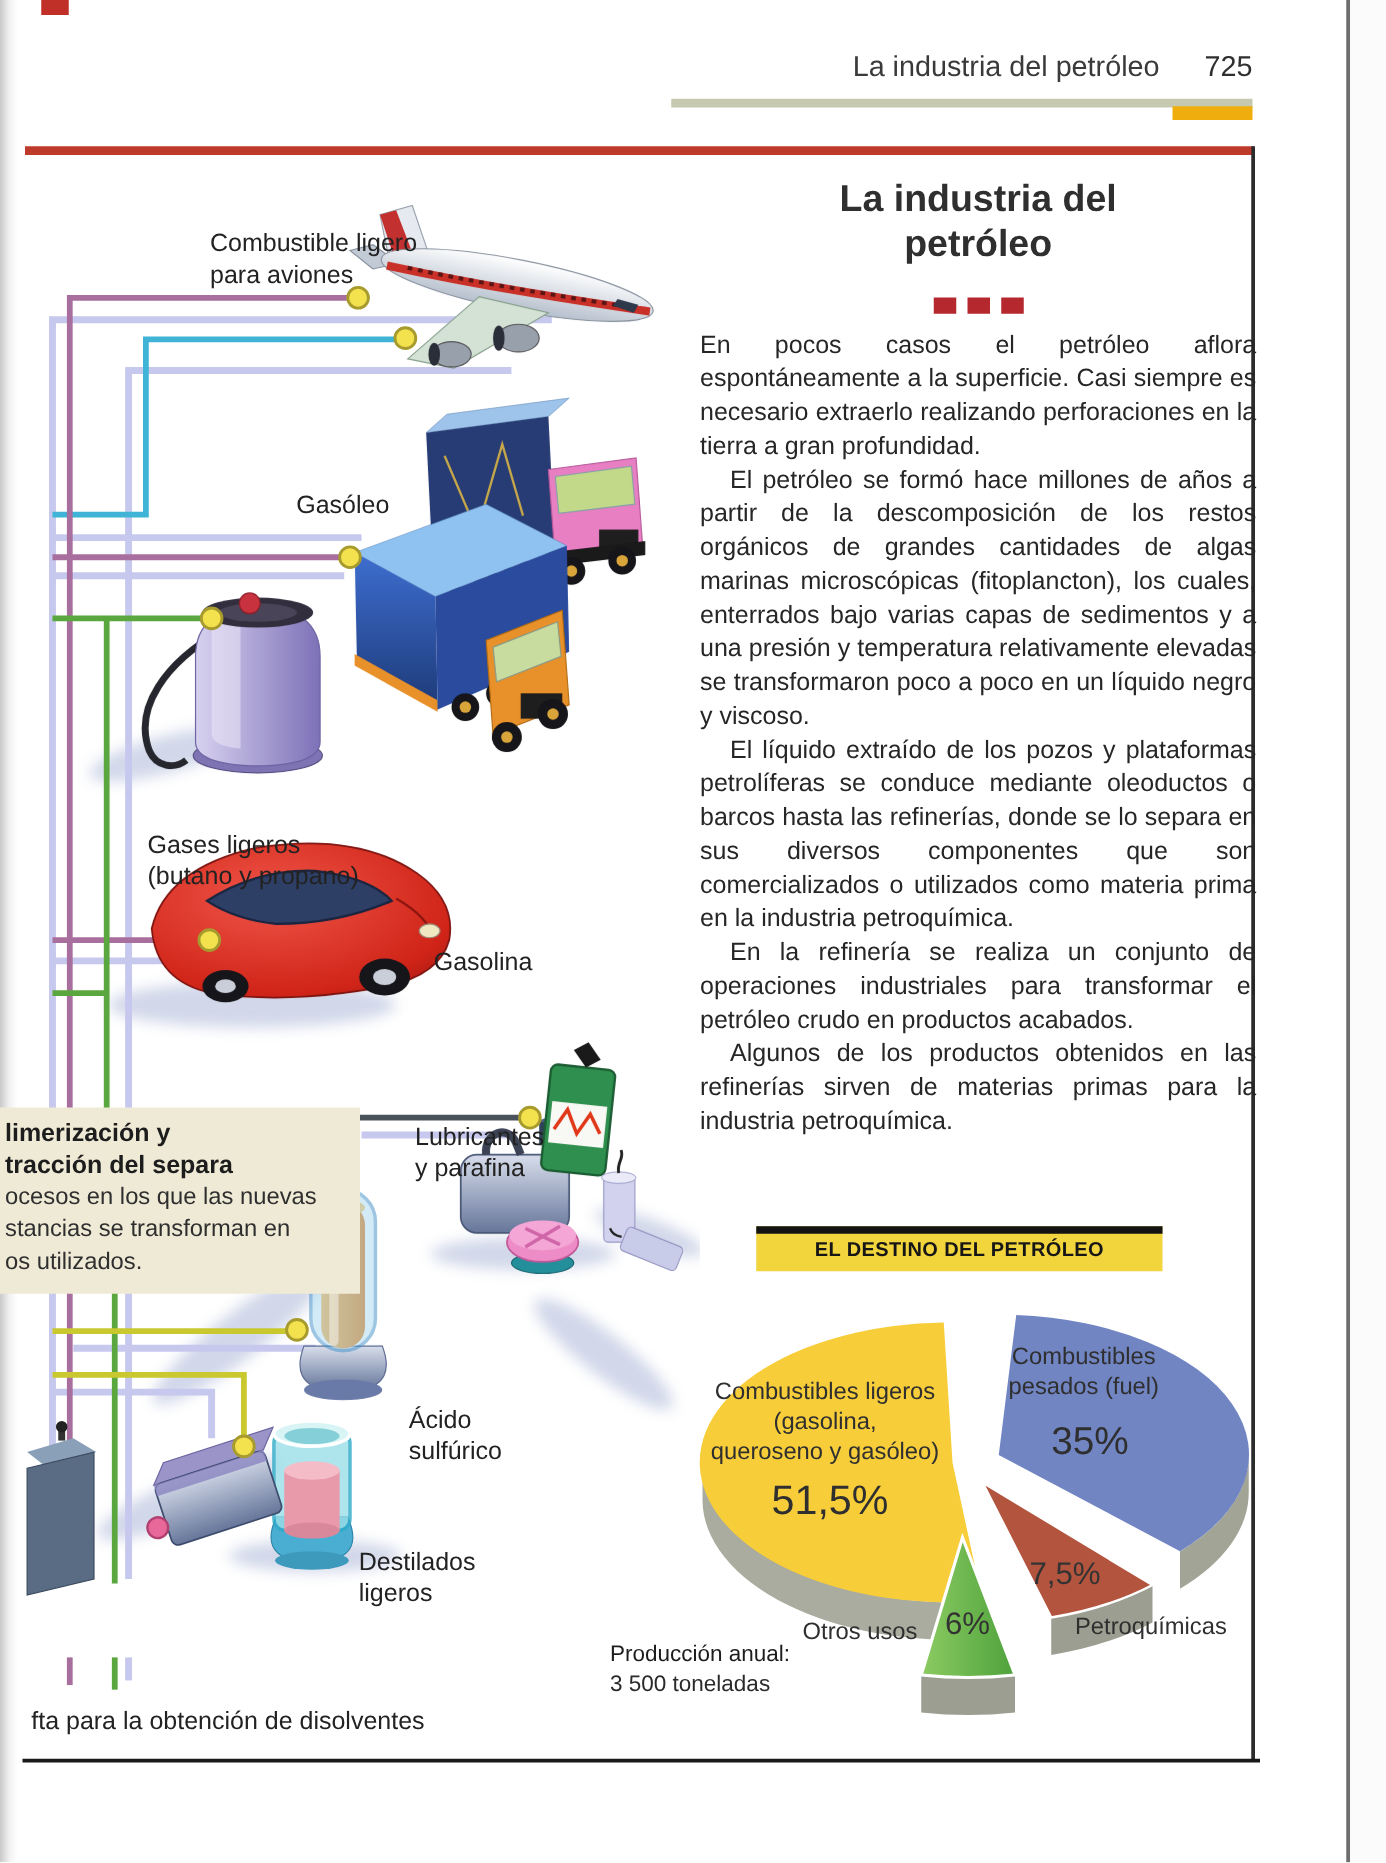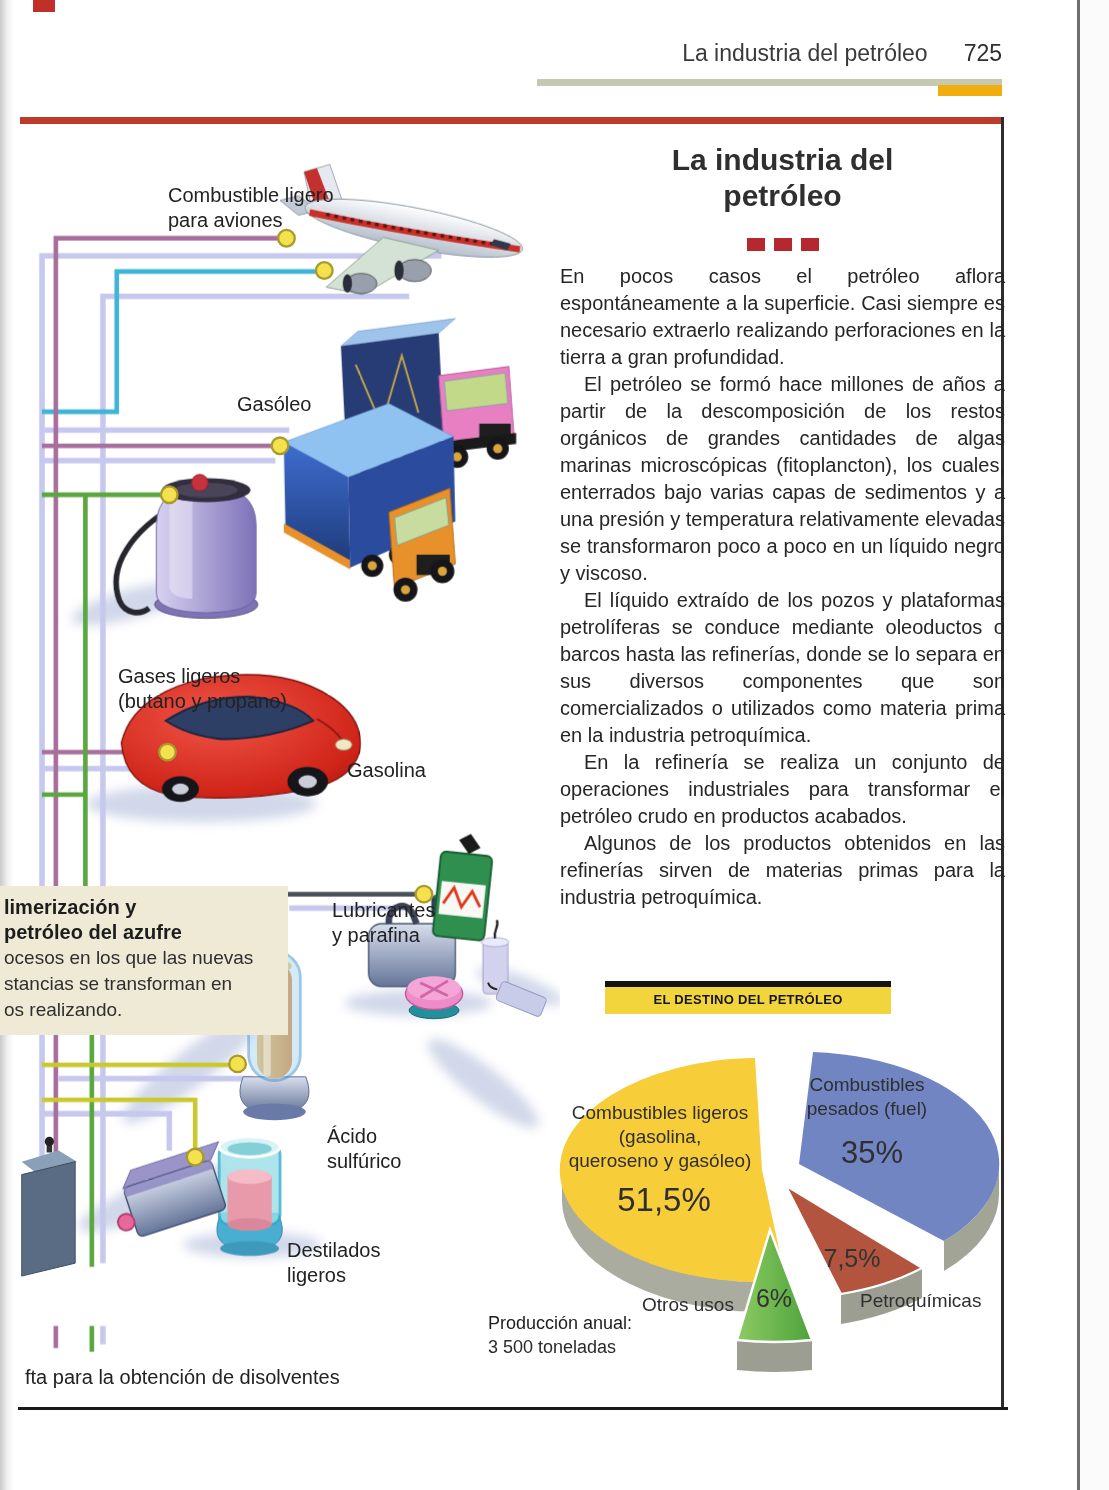--- a/index.html
+++ b/index.html
@@ -30,22 +30,22 @@
   .article-body p{margin:0;text-indent:24px;}
   .article-body p:first-child{text-indent:0;}
   
   .diag-label{font-size:20px;line-height:25px;color:#222;}
   .note-box{left:-8px;top:886px;width:296px;background:#EFEAD6;padding:9px 8px 12px 12px;
      box-sizing:border-box;font-size:19px;line-height:26px;color:#2f2f2f;}
   .note-box .hd{font-weight:bold;font-size:20px;line-height:25px;color:#1d1d1d;}
   .bottom-caption{left:25px;top:1366px;font-size:20px;color:#222;}
   
   .chart-box{left:480px;top:973px;width:540px;height:414px;}
-  .chart-title{position:absolute;left:125px;top:8px;width:286px;background:#F2D43C;
-     border-top:6px solid #131313;text-align:center;font-size:13px;font-weight:bold;
+  .chart-title{position:absolute;left:125px;top:8px;width:325px;background:#F2D43C;
+     border-top:6px solid #131313;text-align:center;font-size:16px;font-weight:bold;
      letter-spacing:.3px;color:#161616;padding:5px 0 7px;z-index:2;}
   .chart-box svg{position:absolute;left:0;top:0;z-index:1;}
   .pie-label{font-size:19px;fill:#2f2f2f;}
   .pie-pct-big{font-size:33px;fill:#2f2f2f;}
   .pie-pct-mid{font-size:31px;fill:#2f2f2f;}
   .pie-pct-sm{font-size:25px;fill:#333333;}
   .footnote-bold{position:absolute;left:8px;top:340px;font-size:18px;font-weight:normal;color:#1d1d1d;z-index:2;}
   .footnote-val{position:absolute;left:8px;top:364px;font-size:18px;color:#2a2a2a;z-index:2;}
 </style>
 </head>
@@ -310,24 +310,24 @@
     <span>Ácido</span><br>
     <span>sulfúrico</span>
   </div>
   <div class="abs diag-label" style="left:287px;top:1238px;">
     <span>Destilados</span><br>
     <span>ligeros</span>
   </div>
 
   <div class="abs note-box">
     <div class="hd">limerización y</div>
-    <div class="hd">petróleo del azufre</div>
+    <div class="hd">tracción del separa</div>
     <div>ocesos en los que las nuevas</div>
     <div>stancias se transforman en</div>
-    <div>os realizando.</div>
+    <div>os utilizados.</div>
   </div>
 
   <div class="abs bottom-caption">fta para la obtención de disolventes</div>
 
   <div class="abs article-title">
     <div>La industria del</div>
     <div>petróleo</div>
   </div>
   <div class="abs squares">
     <span></span>

